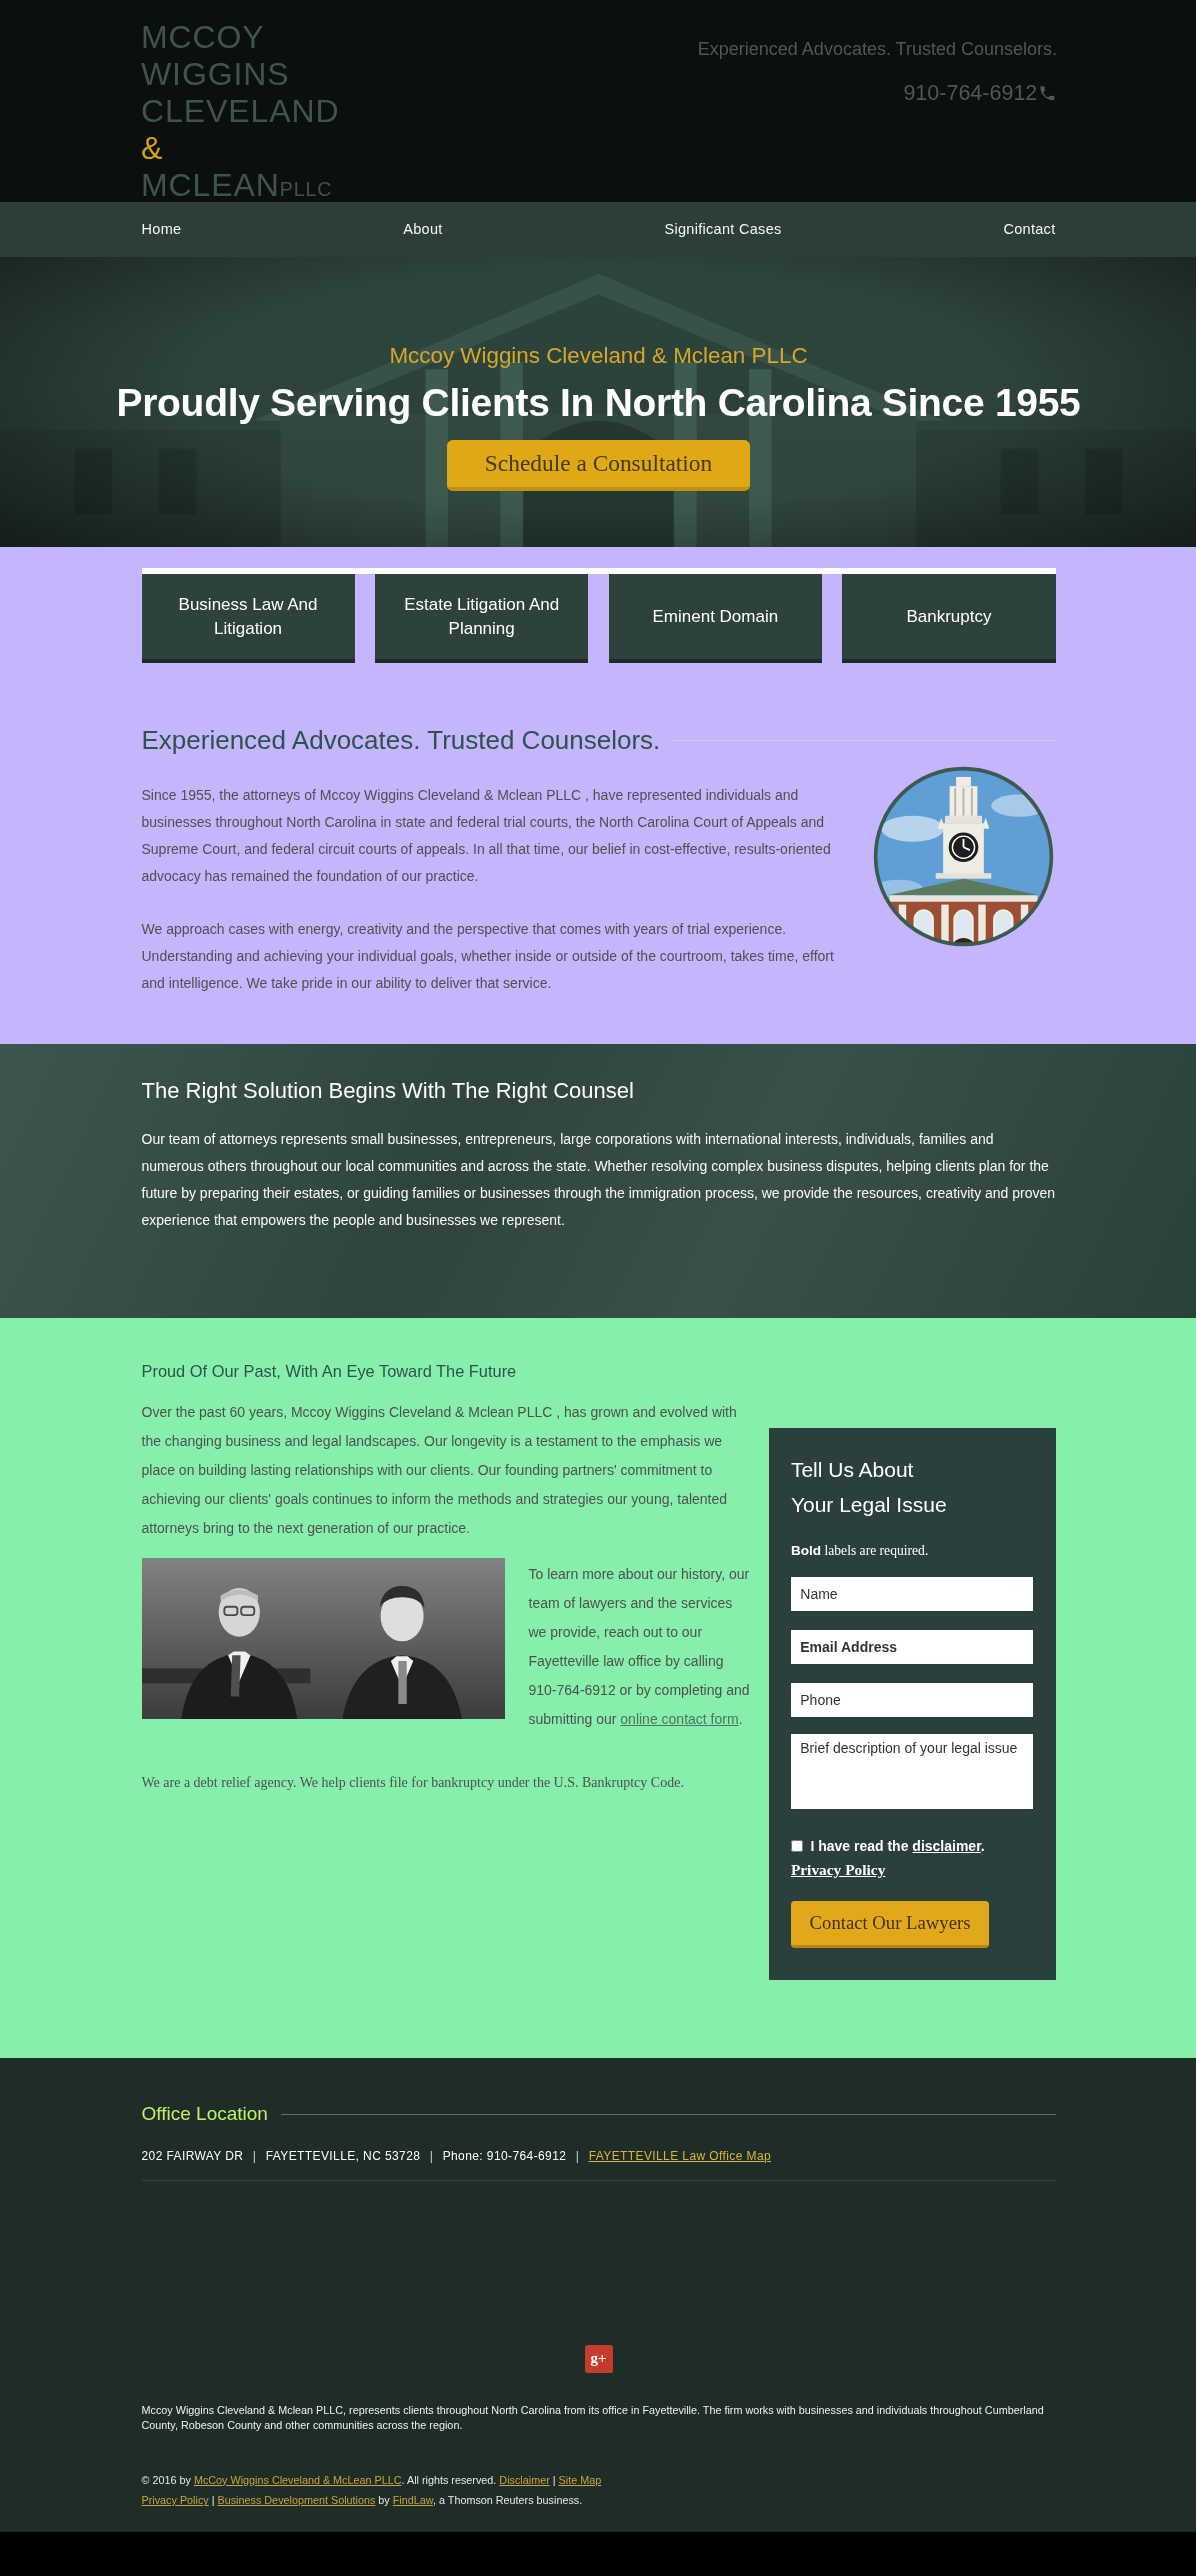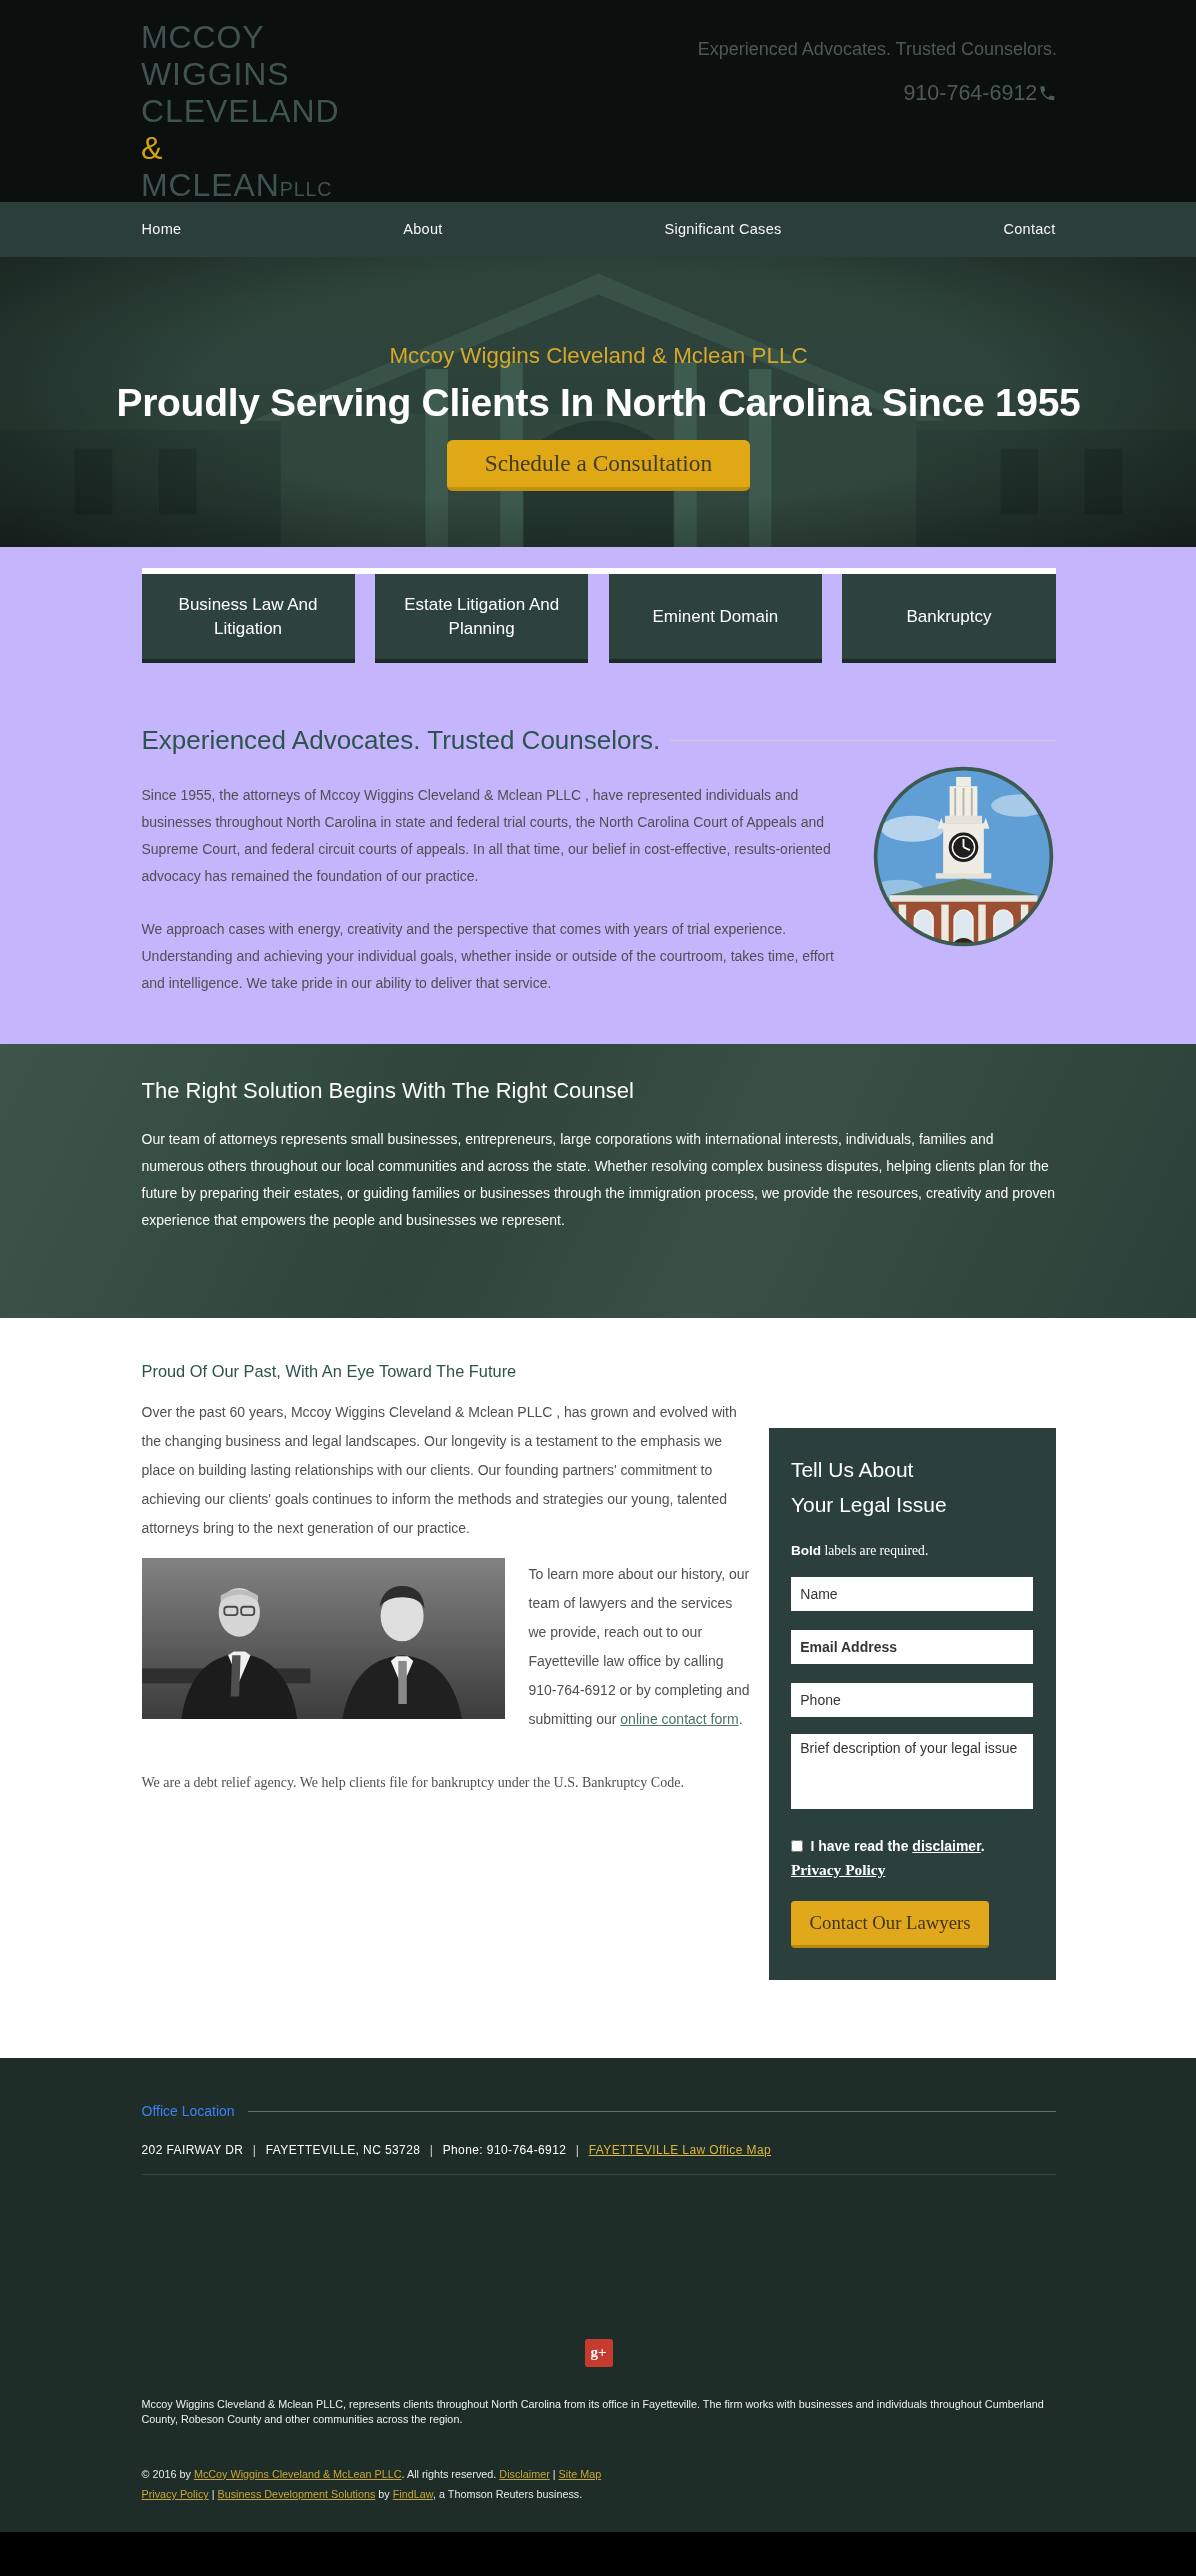--- a/index.html
+++ b/index.html
@@ -51,21 +51,21 @@
   .circle-wrap svg { display: block; }
   .sec-intro p { color: #505050; font-size: 14px; line-height: 27px; margin-top: 26px; }
 
   
   .band { height: 274px; overflow: hidden; padding-top: 34px;
           background: linear-gradient(115deg, #3d554a 0%, #2f453c 38%, #3a5046 62%, #2b4038 100%); }
   .band h2 { color: #fdfdfd; font-size: 22px; font-weight: 400; }
   .band p { color: #fafafa; font-size: 14px; line-height: 27px; margin-top: 21.5px; }
 
   
-  .sec-history { height: 740px; background: #ffffff; overflow: hidden; padding-top: 44px; }
+  .sec-history { height: 740px; background: #86efac; overflow: hidden; padding-top: 44px; }
   .hist-flex { display: flex; justify-content: space-between; }
   .hist-left { width: 610px; }
   .hist-left h2 { color: #2d544c; font-size: 16.4px; font-weight: 400; }
   .hist-left p { color: #505050; font-size: 14px; line-height: 29px; margin-top: 17px; }
   .lawyers-photo { float: left; width: 363px; height: 161px; margin: 15px 24px 7.5px 0; }
   .lawyers-photo svg { display: block; }
   .inline-link { color: #4e7367; text-decoration: underline; }
   .debt-note { clear: both; padding-top: 17px; font-family: "Liberation Serif", serif;
                color: #6f6f6d; font-size: 14.5px; line-height: 26px; }
 
@@ -84,21 +84,21 @@
   .check-row a { color: #fff; text-decoration: underline; font-weight: 700; }
   .privacy-link { display: inline-block; margin-top: 3.7px; color: #fff; font-family: "Liberation Serif", serif;
                   font-size: 15.4px; text-decoration: underline; }
   .submit-btn { margin-top: 20.6px; background: #e2a81c; border: 0; border-bottom: 3.7px solid #b9860e;
                 border-radius: 3.7px; padding: 11.2px 18.7px 10.3px; font-family: "Liberation Serif", serif;
                 font-size: 18.7px; color: #3f3413; cursor: pointer; }
 
   
   .footer { height: 474px; background: #1f2d29; overflow: hidden; padding-top: 45px; color: #fff; }
   .footer-head { display: flex; align-items: center; }
-  .footer-head span { font-size: 14px; font-weight: 400; white-space: nowrap; color: #3b82f6; }
+  .footer-head span { font-size: 19px; font-weight: 400; white-space: nowrap; color: #bef264; }
   .footer-head .h-rule2 { flex: 1; border-top: 0.9px solid #5f6f67; margin-left: 13px; }
   .addr-row { margin-top: 24px; font-size: 12px; letter-spacing: 0.4px; }
   .addr-row .sep { margin: 0 9.4px; color: #cfd6d2; }
   .map-link { color: #d8b63c; text-decoration: underline; }
   .addr-divider { margin-top: 17px; border-top: 0.9px solid #39463f; }
   .gplus { width: 28px; height: 28px; margin: 164px auto 0; background: #c53c2e; border-radius: 2.8px;
            color: #fff; font-weight: 700; font-size: 15px; text-align: center; line-height: 27px;
            display: block; font-family: "Liberation Serif", serif; }
   .blurb { margin-top: 30px; font-size: 10.8px; line-height: 15.4px; color: #f0f0f0; }
   .copyright { margin-top: 36px; font-size: 10.8px; line-height: 20.6px; color: #e8e8e8; }

